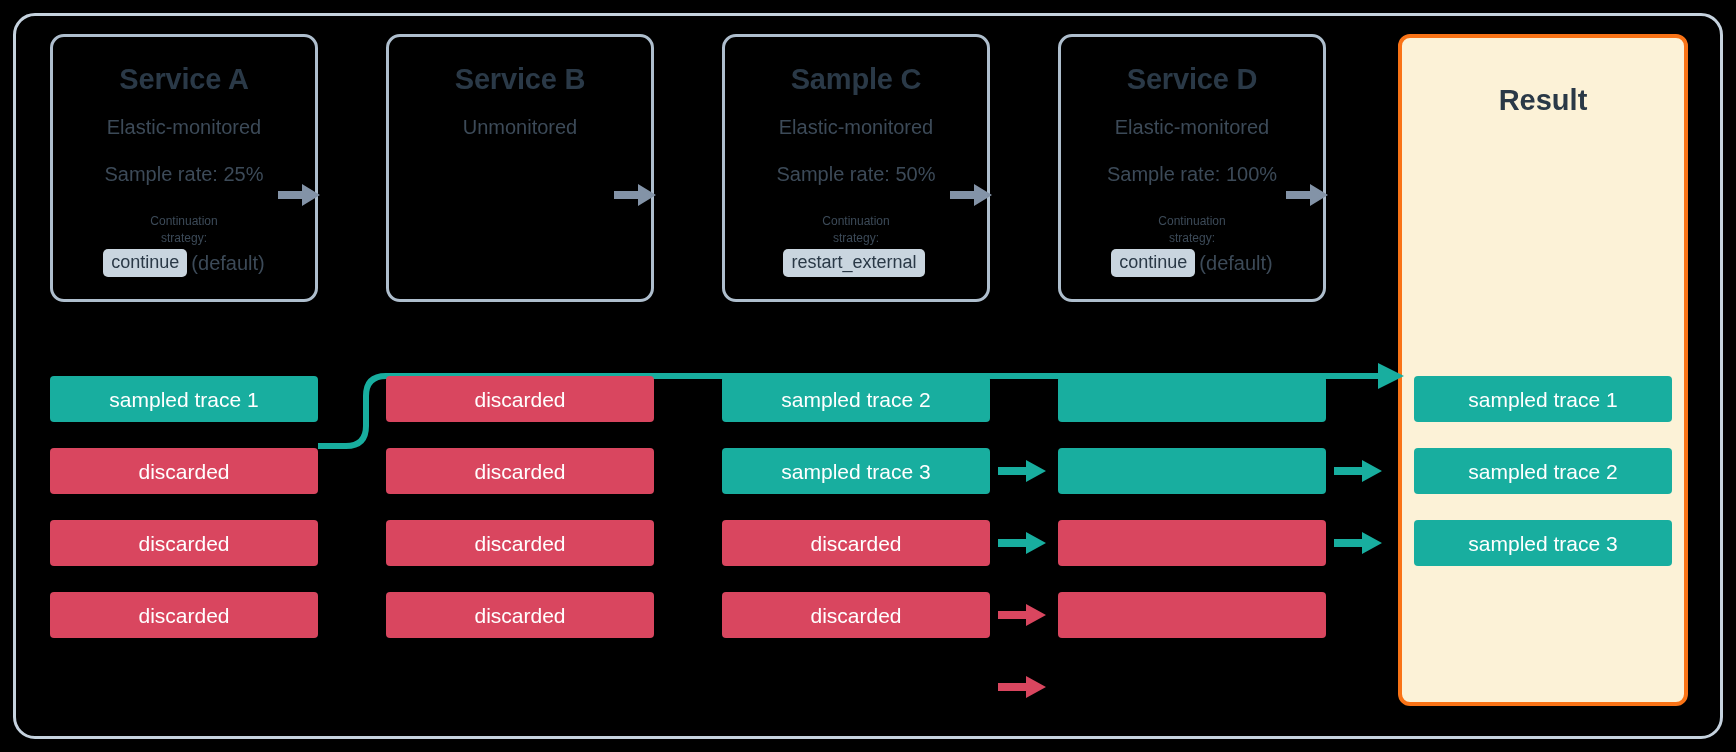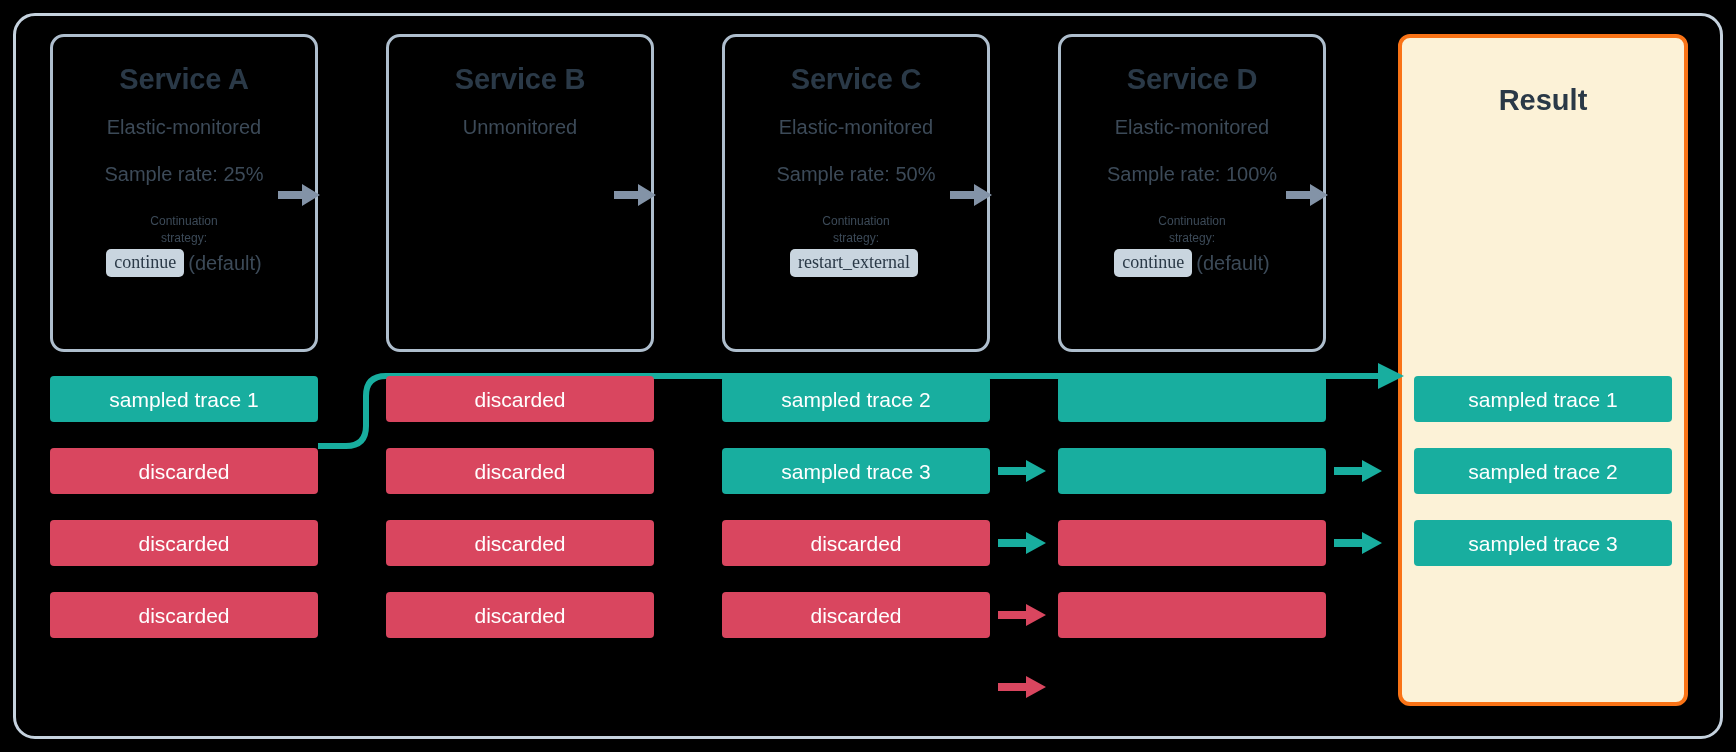--- a/index.html
+++ b/index.html
@@ -31,21 +31,21 @@
   .cards-row {
     position: absolute;
     left: 50px; top: 34px;
     width: 1640px; height: 330px;
   }
 
   .svc-card {
     position: absolute;
     top: 0;
     width: 268px;
-    height: 318px;
+    height: 268px;
     border: 3px solid #AEBECD;
     border-radius: 14px;
     background: #000000;
     padding-top: 26px;
     text-align: center;
   }
   .svc-card.c0 { left: 0px; }
   .svc-card.c1 { left: 336px; }
   .svc-card.c2 { left: 672px; }
   .svc-card.c3 { left: 1008px; }
@@ -75,21 +75,21 @@
   .chip-line {
     margin-top: 2px;
     font-size: 20px;
     color: #3C4A58;
     white-space: nowrap;
   }
   .code-chip {
     display: inline-block;
     background: #C9D5DF;
     color: #2A3947;
-    font-family: Liberation Serif, serif;
+    font-family: Liberation Sans, sans-serif;
     font-size: 18px;
     padding: 3px 8px 4px 8px;
     border-radius: 5px;
     vertical-align: middle;
   }
   .chip-suffix { vertical-align: middle; margin-left: 4px; margin-top: 19px; }
 
   
   .hdr-arrow {
     position: absolute;
@@ -188,21 +188,21 @@
         <span class="code-chip">continue</span><span class="chip-suffix">(default)</span>
       </div>
     </div>
 
     <div class="svc-card c1">
       <div class="svc-title">Service B</div>
       <div class="svc-sub">Unmonitored</div>
     </div>
 
     <div class="svc-card c2">
-      <div class="svc-title">Service C</div>
+      <div class="svc-title">Sample C</div>
       <div class="svc-sub">Elastic-monitored</div>
       <div class="svc-rate">Sample rate: 50%</div>
       <div class="svc-strat-label">
         <span>Continuation</span><br>
         <span>strategy:</span>
       </div>
       <div class="chip-line">
         <span class="code-chip">restart_external</span><span class="chip-suffix"></span>
       </div>
     </div>

